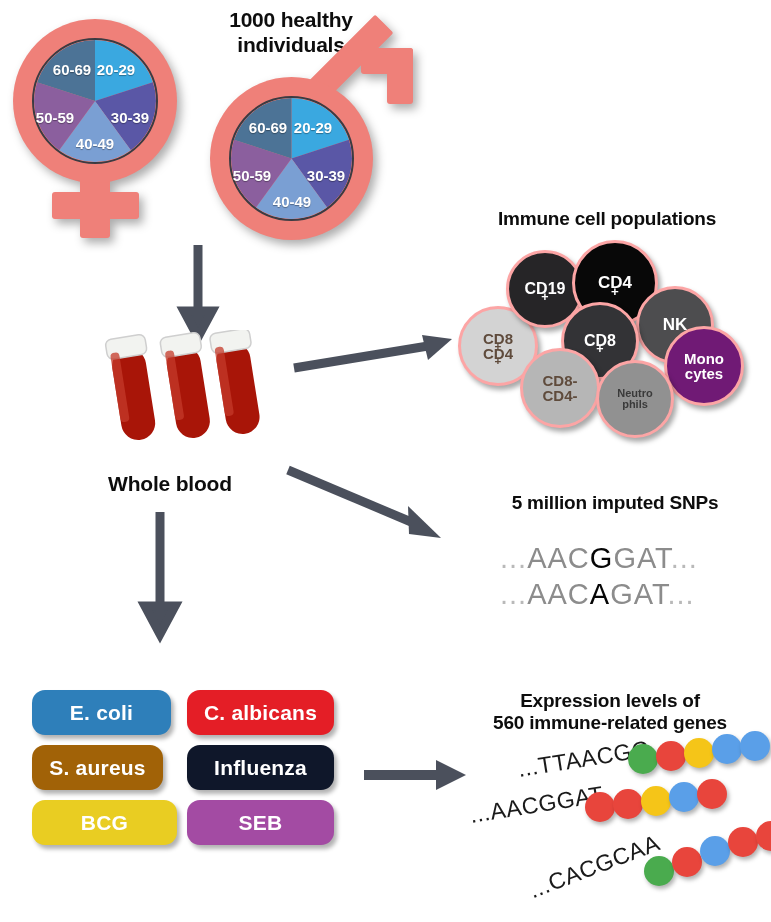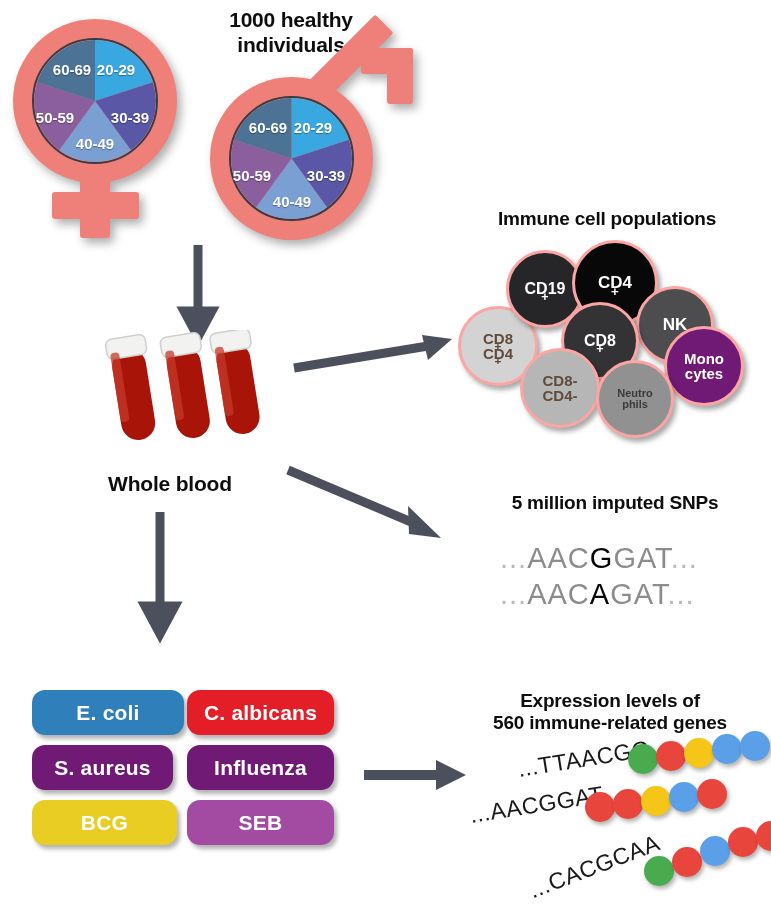--- a/index.html
+++ b/index.html
@@ -306,25 +306,25 @@
   <div class="abs heading" style="left:470px;top:492px;width:290px;font-size:19px;">5 million imputed SNPs</div>
 
   <div class="snp-line" style="left:500px;top:542px;font-size:29px;">
     <span class="snp-dim">...</span><span class="snp-mid">AAC</span><span class="snp-hot">G</span><span class="snp-mid">GAT</span><span class="snp-dim">...</span>
   </div>
 
   <div class="snp-line" style="left:500px;top:578px;font-size:29px;">
     <span class="snp-dim">...</span><span class="snp-mid">AAC</span><span class="snp-hot">A</span><span class="snp-mid">GAT</span><span class="snp-dim">...</span>
   </div>
 
-  <div class="pill" style="left:32px;top:690px;width:152px;height:45px;background:#2e7fba;font-size:21px;">E. coli</div>
+  <div class="pill" style="left:32px;top:690px;width:139px;height:45px;background:#2e7fba;font-size:21px;">E. coli</div>
   <div class="pill" style="left:187px;top:690px;width:147px;height:45px;background:#e41e26;font-size:21px;">C. albicans</div>
 
-  <div class="pill" style="left:32px;top:745px;width:141px;height:45px;background:#701a75;font-size:21px;">S. aureus</div>
-  <div class="pill" style="left:187px;top:745px;width:147px;height:45px;background:#701a75;font-size:21px;">Influenza</div>
+  <div class="pill" style="left:32px;top:745px;width:131px;height:45px;background:#a16207;font-size:21px;">S. aureus</div>
+  <div class="pill" style="left:187px;top:745px;width:147px;height:45px;background:#0f172a;font-size:21px;">Influenza</div>
 
   <div class="pill" style="left:32px;top:800px;width:145px;height:45px;background:#e9cd22;font-size:21px;">BCG</div>
   <div class="pill" style="left:187px;top:800px;width:147px;height:45px;background:#a34ba3;font-size:21px;">SEB</div>
 
 
   <div class="abs heading" style="left:452px;top:690px;width:316px;font-size:19px;">
     <div>Expression levels of</div>
     <div>560 immune-related genes</div>
   </div>
 

